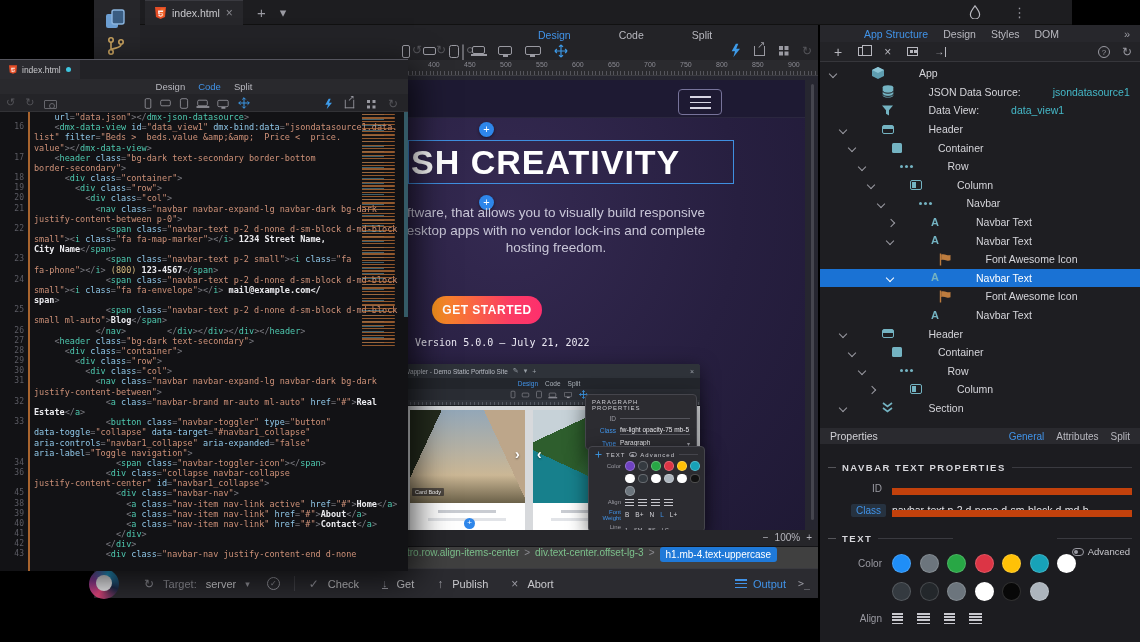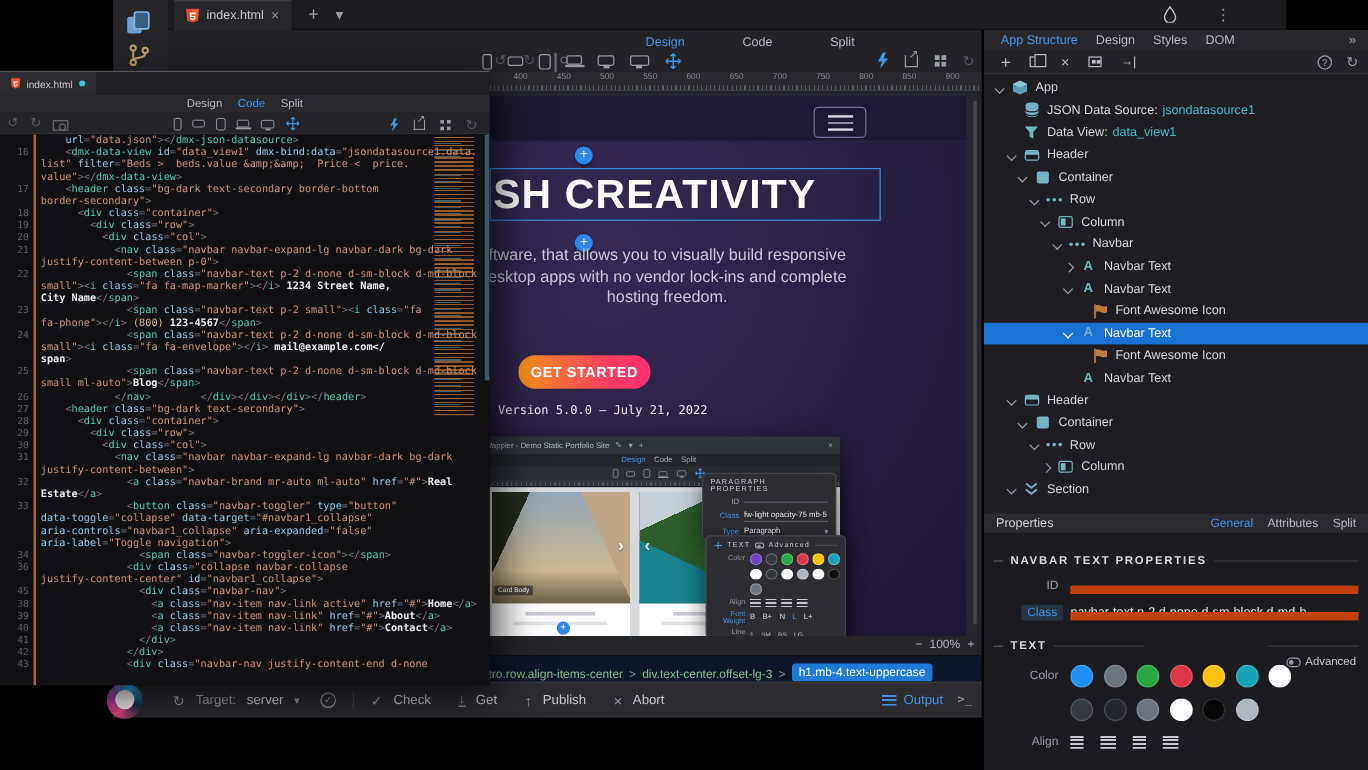--- a/index.html
+++ b/index.html
@@ -114,21 +114,21 @@
   .wopt { font-size:6.5px; color:#d5d5da; margin-right:6px; }
   .wopt.on { color:#4193e8; }
   .hopt { font-size:5.5px; color:#b5b5bc; margin-right:6px; }
   #adv-mini { margin-left:auto; display:flex; align-items:center; gap:3px; font-size:6px; color:#c8c8cd; }
   .toggle-dot { width:8px; height:5px; border:1px solid #9a9aa2; border-radius:3px; position:relative; }
   .toggle-dot::before { content:""; position:absolute; left:1px; top:.5px; width:3px; height:3px; border-radius:50%; background:#9a9aa2; }
 
   
   #zoomstrip { left:390px; top:530px; width:428px; height:16px; background:#26262a; }
   #zoomctl { position:absolute; right:6px; top:2px; font-size:10px; color:#b5b5bc; display:flex; gap:6px; }
-  #crumbbar { left:390px; top:546px; width:428px; height:22px; background:#0f172a; border-top:1px solid #151518; display:flex; align-items:flex-end; padding-left:17px; font-size:10px; white-space:nowrap; overflow:hidden; }
+  #crumbbar { left:390px; top:546px; width:428px; height:22px; background:#404040; border-top:1px solid #151518; display:flex; align-items:flex-start; padding-left:17px; font-size:10px; white-space:nowrap; overflow:hidden; }
   .crumb { color:#7cc08b; cursor:pointer; }
   .csep { color:#8a8a90; margin:0 5px; }
   .crumb-active { background:#1f79d8; color:#fff; padding:2px 6px; border-radius:3px; cursor:pointer; }
   #statusbar { left:94px; top:568px; width:724px; height:30px; background:#2b2b30; border-top:1px solid #3a3a3f; display:flex; align-items:center; padding-left:50px; gap:9px; font-size:11px; color:#c8c8cc; }
   #statusbar .sep { width:1px; height:15px; background:#44444a; margin:0 5px; }
   .sb-ic { color:#9a9aa2; font-size:12px; }
   .chk-circle { width:13px; height:13px; border:1px solid #9a9aa2; border-radius:50%; font-size:8px; line-height:12px; text-align:center; color:#9a9aa2; }
   .getarrow { position:relative; font-size:11px; color:#9a9aa2; border-bottom:1.5px solid #9a9aa2; line-height:10px; }
   #out-group { margin-left:auto; display:flex; align-items:center; gap:6px; margin-right:8px; }
   .burger { width:12px; height:9px; background:repeating-linear-gradient(180deg,#4193e8 0 1.5px,transparent 1.5px 3.8px); }
@@ -160,32 +160,32 @@
   #minimap { position:absolute; right:6px; top:2px; width:40px; height:232px; opacity:.9;
      background-image:
        repeating-linear-gradient(180deg, rgba(195,115,55,.8) 0 1.1px, transparent 1.1px 3.4px),
        repeating-linear-gradient(180deg, rgba(110,175,195,.55) 0 1px, transparent 1px 5.3px);
      background-size:82% 100%, 55% 100%; background-repeat:no-repeat; }
   #codescroll { position:absolute; right:0; top:0; width:4px; height:205px; background:rgba(80,150,170,.55); }
 
   
   #panel { left:820px; top:25px; width:320px; height:617px; background:#202024; z-index:3; }
   #ptabs { height:17px; background:#27272c; display:flex; align-items:center; gap:15px; padding-left:14px; font-size:10.5px; color:#b8b8bf; }
-  #ptabs .pt-on { color:#4193e8; }
+  #ptabs .pt-on { color:#4193e8;margin-left:30px; }
   #ptabs .ovf { margin-left:auto; margin-right:10px; color:#9a9aa2; font-size:11px; }
   #ptools { height:20px; background:#232327; border-bottom:1px solid #36363b; display:flex; align-items:center; gap:16px; padding-left:14px; }
   #ptools .right { margin-left:auto; margin-right:8px; display:flex; gap:12px; align-items:center; }
   .copyic { width:8px; height:9px; border:1px solid #b8b8bf; position:relative; margin-right:2px; }
   .copyic::after { content:""; position:absolute; left:2.5px; top:-3.5px; width:8px; height:9px; border:1px solid #b8b8bf; background:#232327; }
   .compic { width:11px; height:9px; border:1px solid #b8b8bf; position:relative; }
   .compic::before { content:""; position:absolute; left:2px; top:2px; width:2.5px; height:3px; background:#b8b8bf; box-shadow:4px 0 #b8b8bf; }
   .moveoutic { font-size:10px; color:#b8b8bf; border-right:1.5px solid #b8b8bf; padding-right:1px; line-height:10px; }
   .helpic { width:12px; height:12px; border:1px solid #9a9aa2; border-radius:50%; color:#9a9aa2; font-size:8px; text-align:center; line-height:11px; }
   #tree { height:366px; background:#1e1e22; overflow:hidden; padding-top:2px; }
-  .trow-item { height:18.6px; display:flex; align-items:center; cursor:pointer; }
+  .trow-item { height:18.6px; display:flex; align-items:center; cursor:pointer;gap:28px; }
   .trow-item.sel { background:#1a72d4; }
   .trow-item.sel .tlabel, .trow-item.sel .tval { color:#fff; }
   .chev { width:7px; height:7px; flex:none; margin-right:6px; position:relative; }
   .chev.v::before { content:""; position:absolute; left:0; top:1px; width:5px; height:5px; border-right:1.4px solid #9a9aa2; border-bottom:1.4px solid #9a9aa2; transform:rotate(45deg); }
   .chev.r::before { content:""; position:absolute; left:1px; top:1px; width:5px; height:5px; border-right:1.4px solid #9a9aa2; border-bottom:1.4px solid #9a9aa2; transform:rotate(-45deg); }
   .trow-item.sel .chev.v::before { border-color:#fff; }
   .ticn { width:14px; flex:none; margin-right:6px; display:flex; justify-content:center; }
   .tlabel { font-size:10.5px; color:#d5d5da; white-space:nowrap; }
   .tval { font-size:10.5px; color:#45b8c8; margin-left:4px; white-space:nowrap; }
   .ic-header { width:12px; height:9px; border:1px solid #74b3c2; border-radius:2px; position:relative; }

